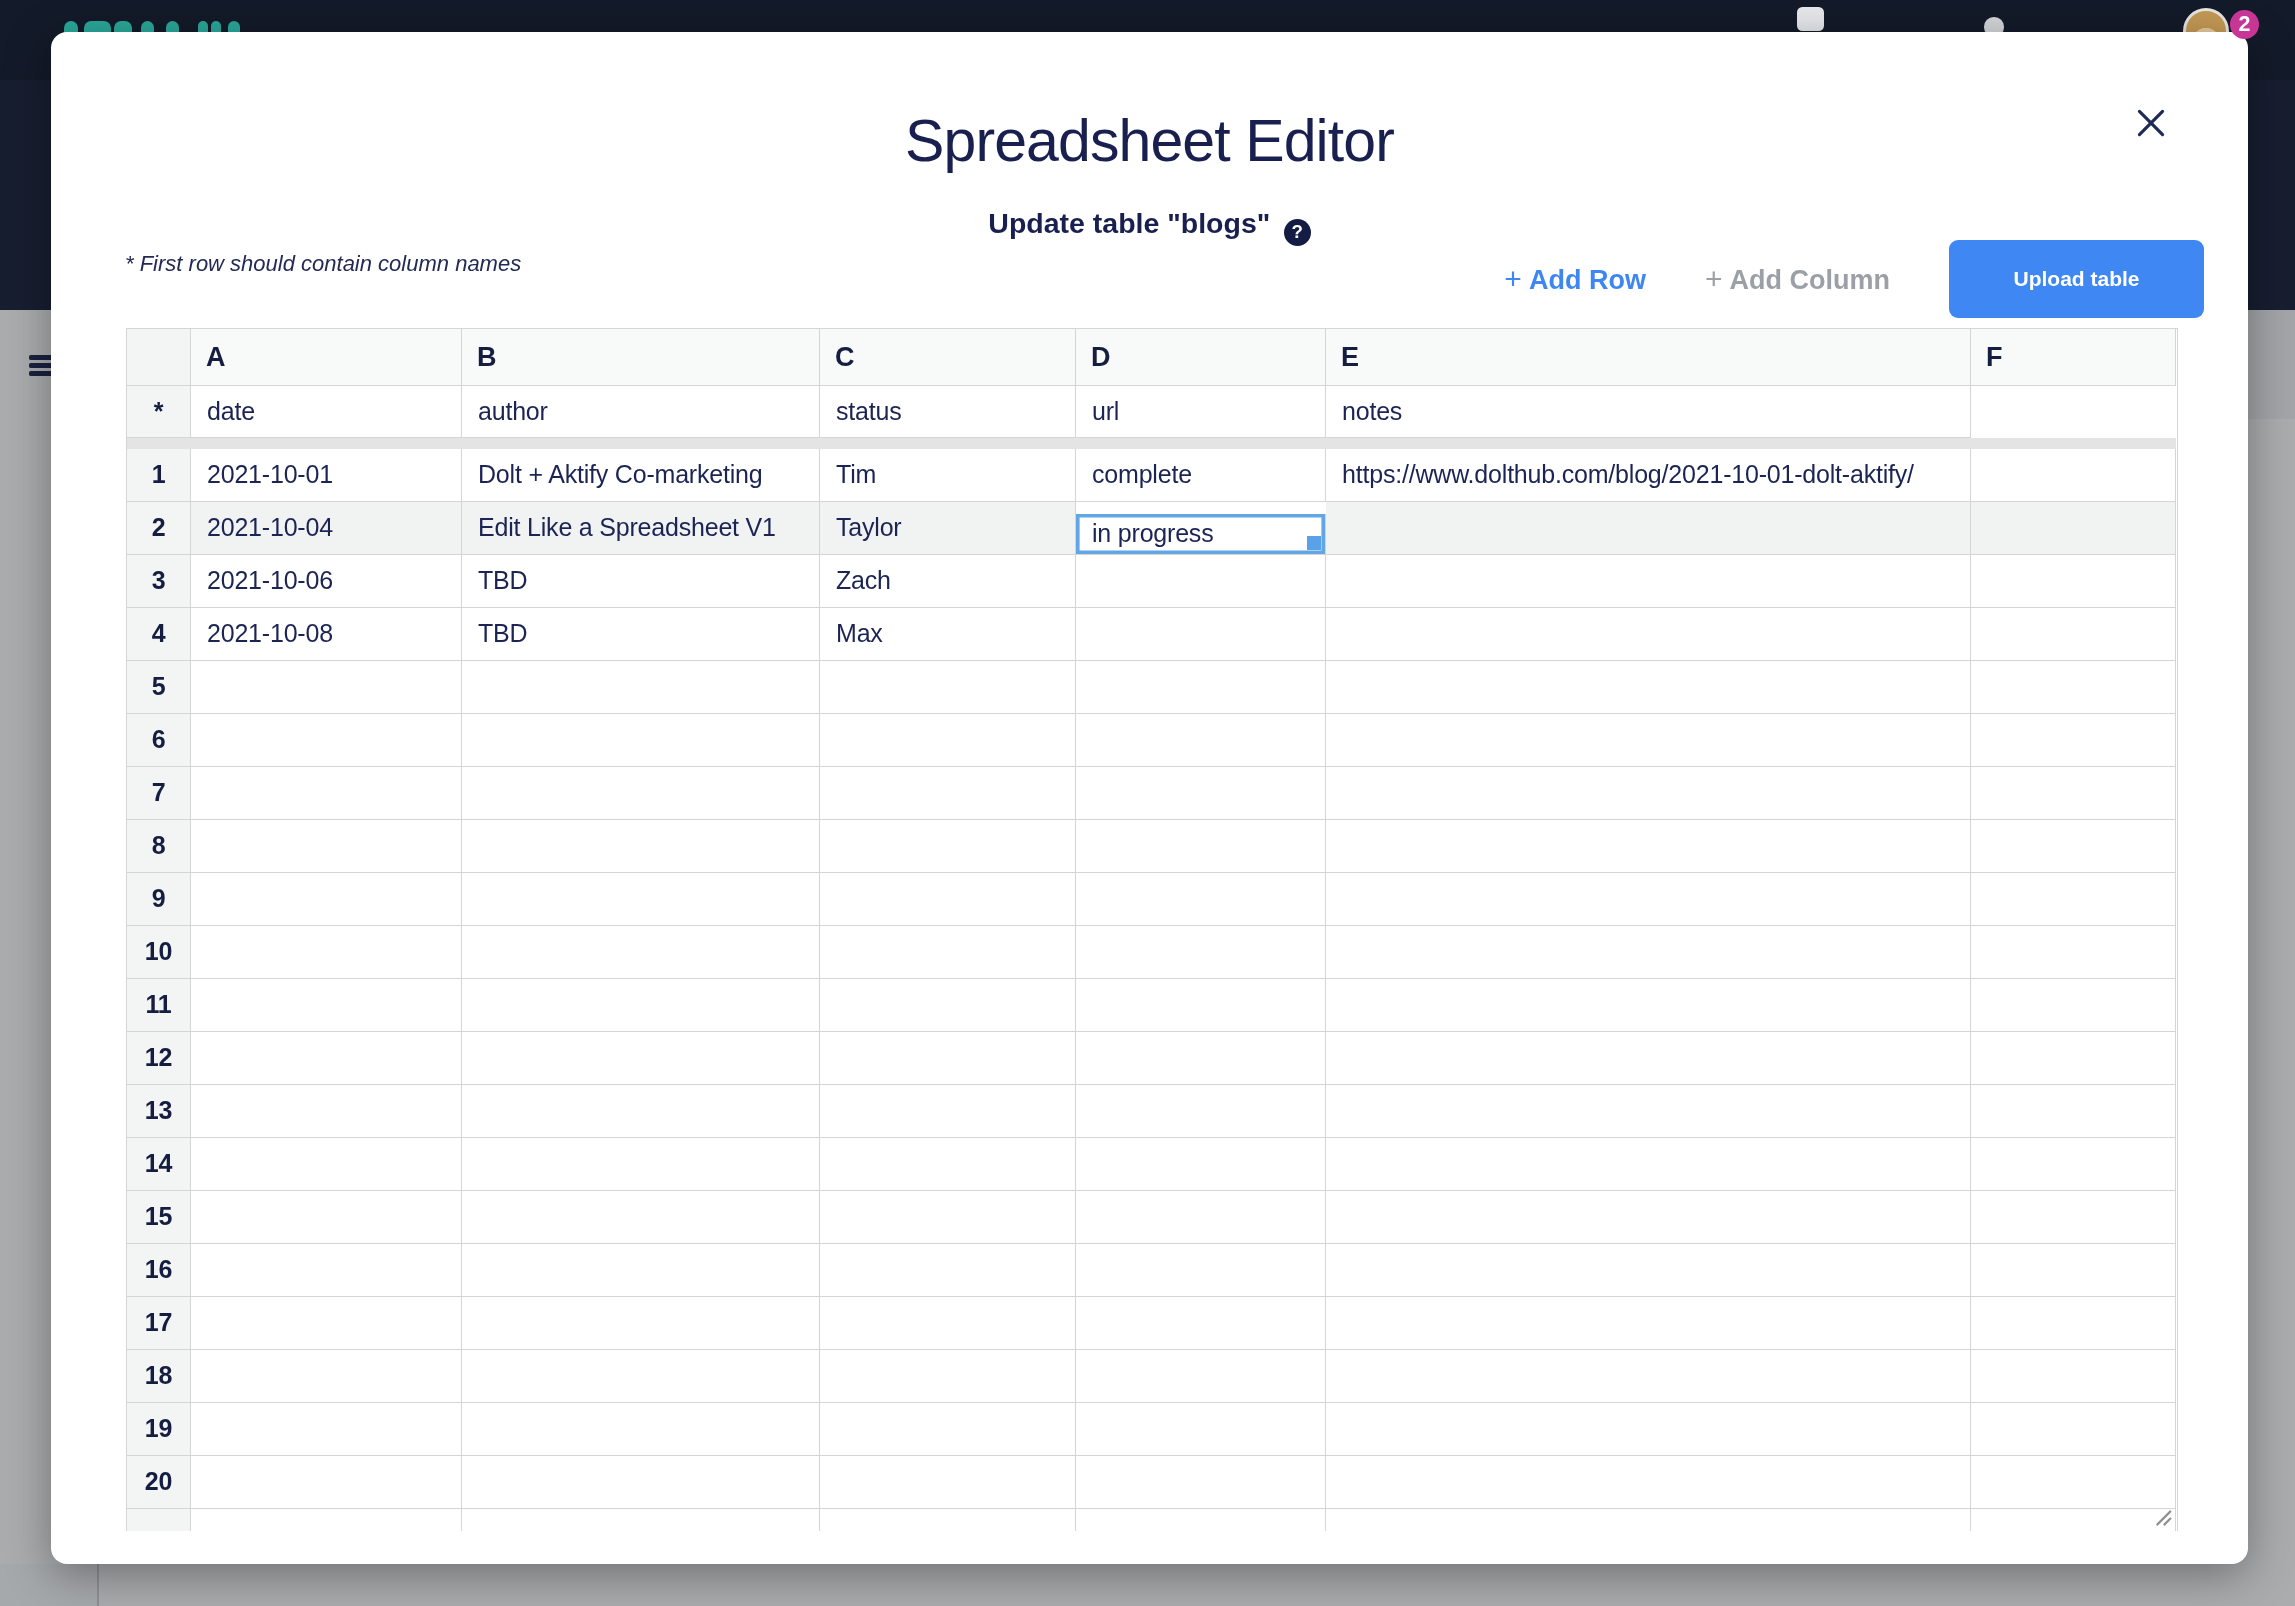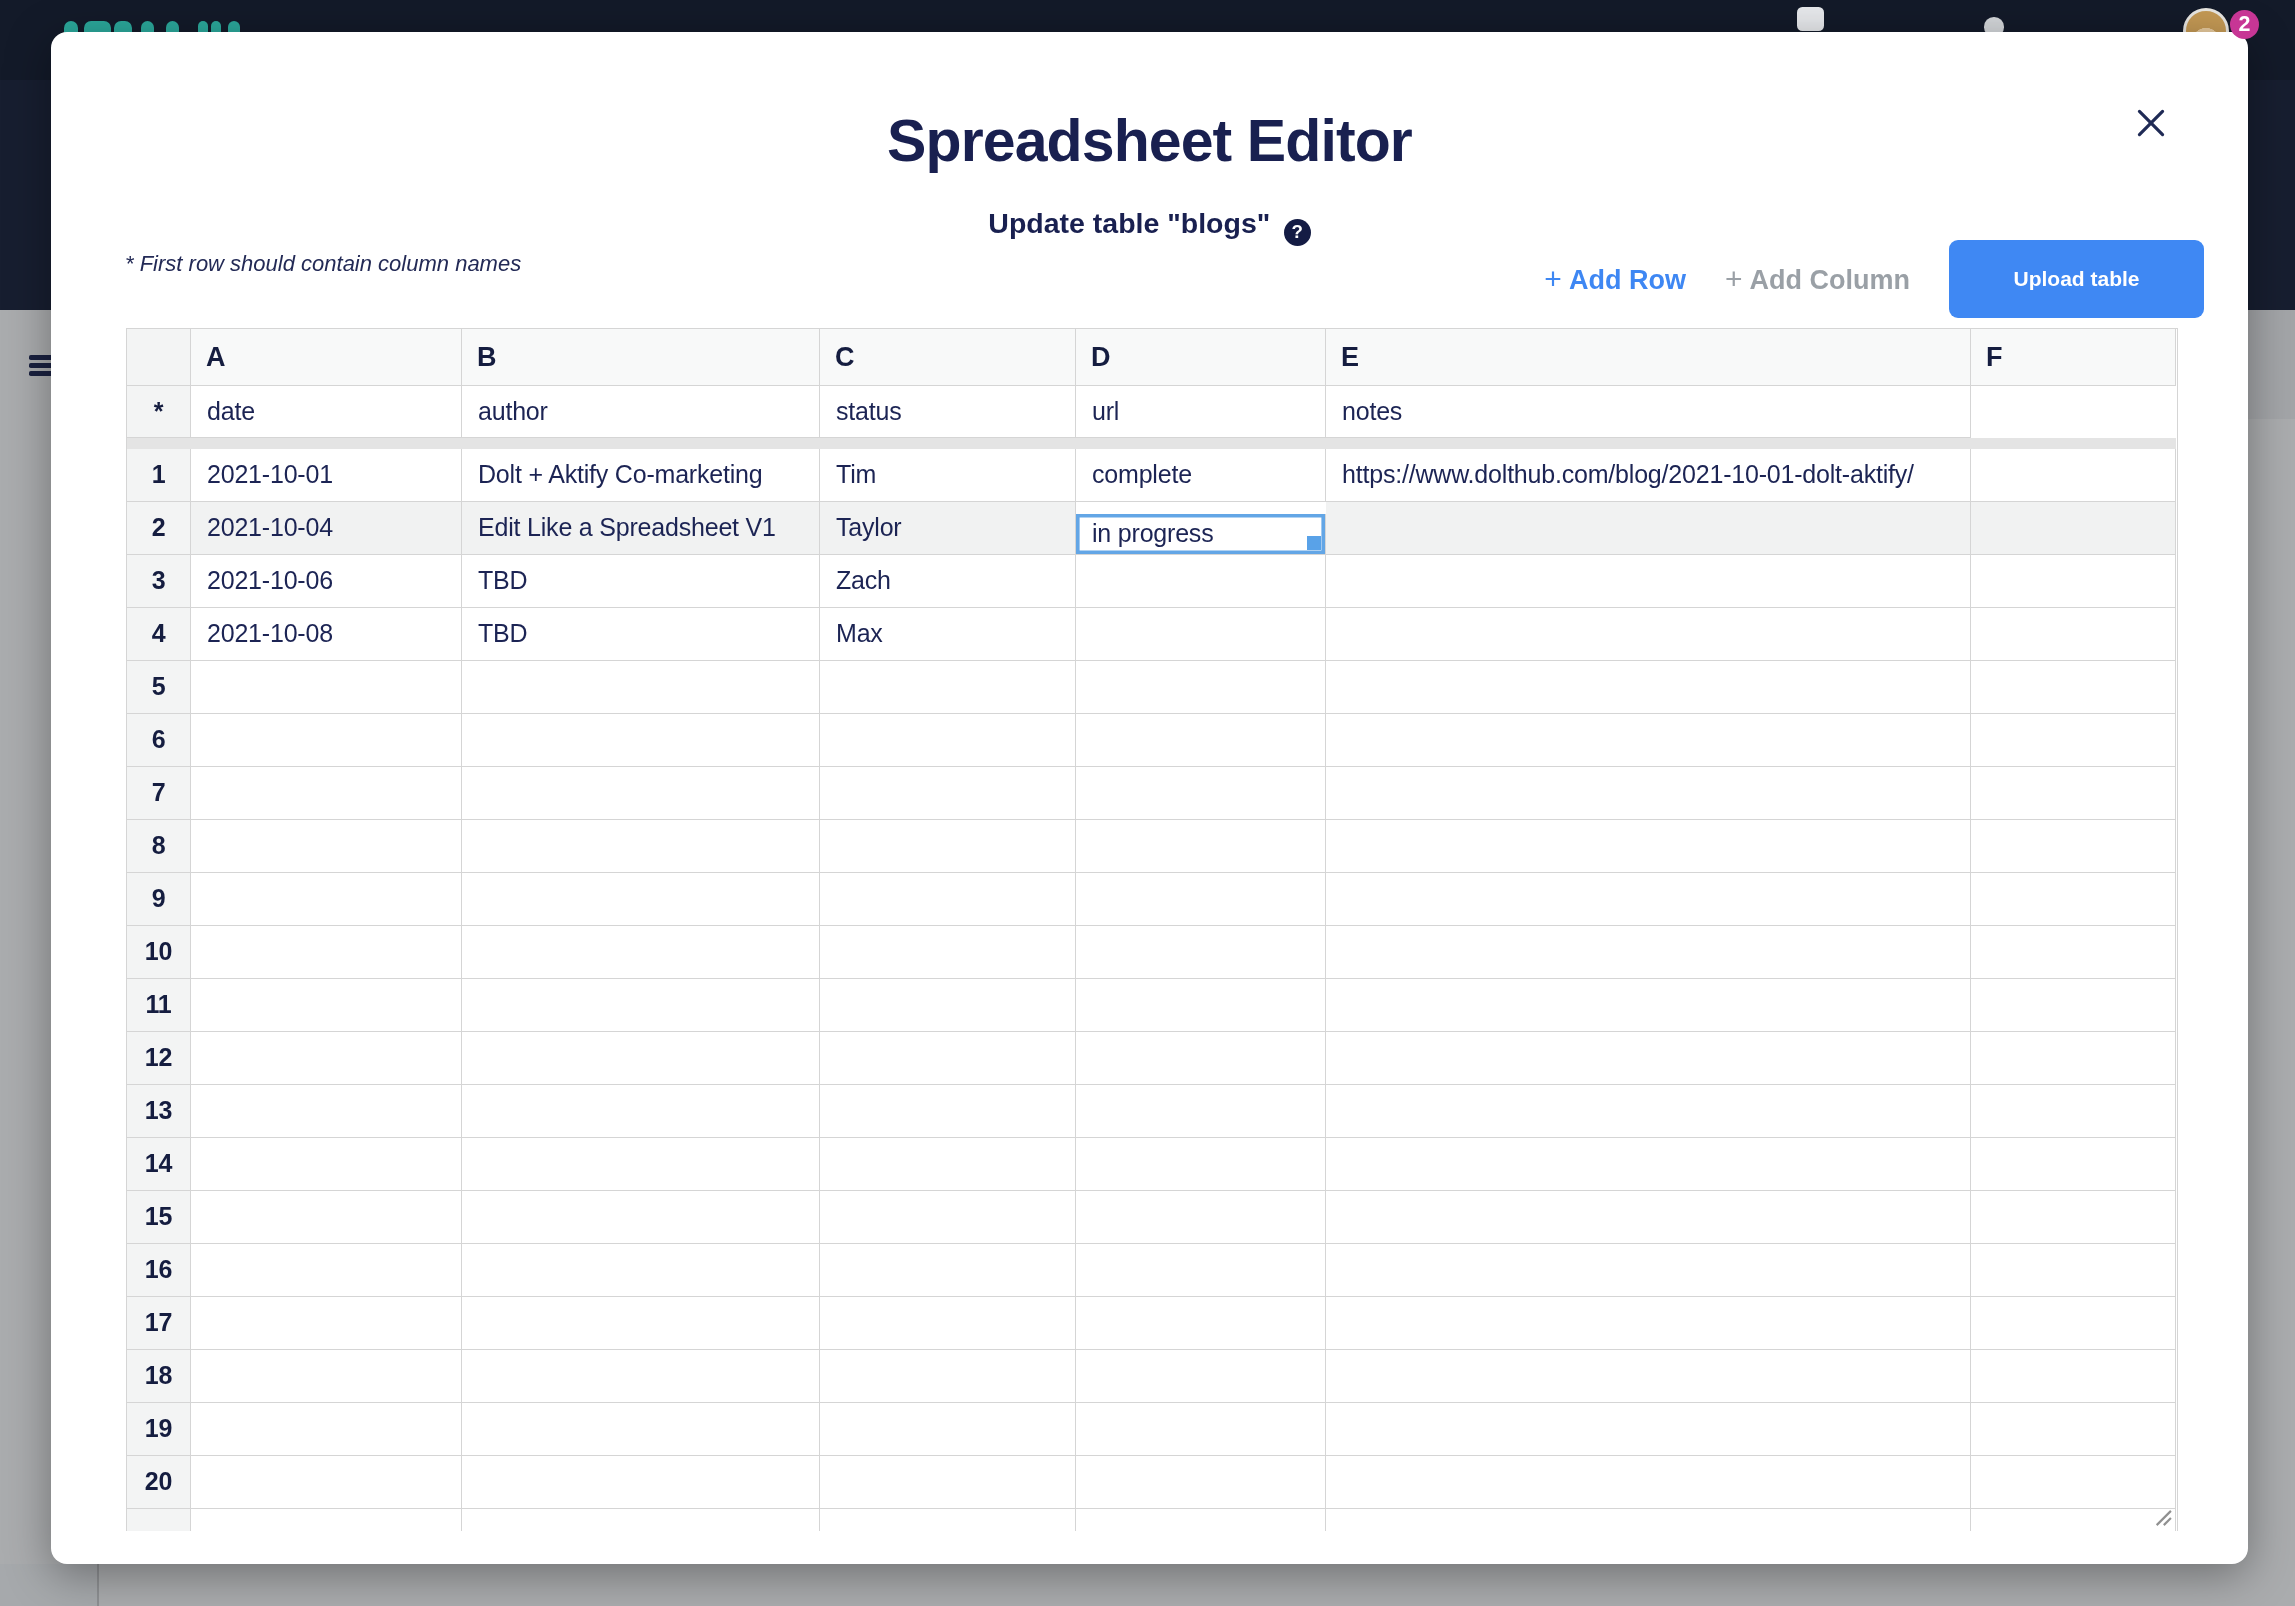--- a/index.html
+++ b/index.html
@@ -29,29 +29,29 @@
 
   
   .modal { position:absolute; left:51px; top:32px; width:2197px; height:1532px;
            background:#ffffff; border-radius:16px; z-index:10;
            box-shadow:0 10.7px 45px rgba(0,0,0,.35); }
   .close-btn { position:absolute; left:2084px; top:71px; width:39px; height:39px; border:none;
                background:transparent; cursor:pointer; }
   .close-btn svg { display:block; }
 
   .modal-title { position:absolute; left:0; top:75px; width:2197px; text-align:center;
-                 font-size:59px; font-weight:700; letter-spacing:-0.9px; color:#192050; }
+                 font-size:59px; font-weight:400; letter-spacing:-0.9px; color:#192050; }
   .modal-subtitle { position:absolute; left:0; top:175px; width:2197px; text-align:center;
                     font-size:28.5px; font-weight:600; color:#192050; }
   .help-icon { display:inline-flex; width:27px; height:27px; border-radius:50%; background:#141c44;
                color:#fff; font-size:18.7px; font-weight:700; align-items:center; justify-content:center;
                vertical-align:-5.3px; margin-left:13.4px; }
   .note { position:absolute; left:74px; top:219px; font-size:22px; font-style:italic; color:#232a56; }
 
-  .actions { position:absolute; top:207px; right:44px; height:80px; display:flex; align-items:center; gap:39px; }
+  .actions { position:absolute; top:207px; right:44px; height:80px; display:flex; align-items:center; gap:59px; }
   .link-btn { background:transparent; border:none; font-family:inherit; font-size:27px; font-weight:700; cursor:pointer; }
   .link-btn .plus { font-weight:400; font-size:30px; margin-right:7.1px; }
   .add-row { color:#3e87f3; }
   .add-col { color:#9aa0a6; }
   .upload-btn { width:255px; height:78px; border:none; border-radius:9px; background:#3f88f3;
                 color:#fff; font-family:inherit; font-size:21px; font-weight:700; cursor:pointer; }
 
   
   .sheet { position:absolute; left:75px; top:296px; width:2052px; height:1203px;
            border:1.8px solid #d5d5d5; border-bottom:none; overflow:hidden;

